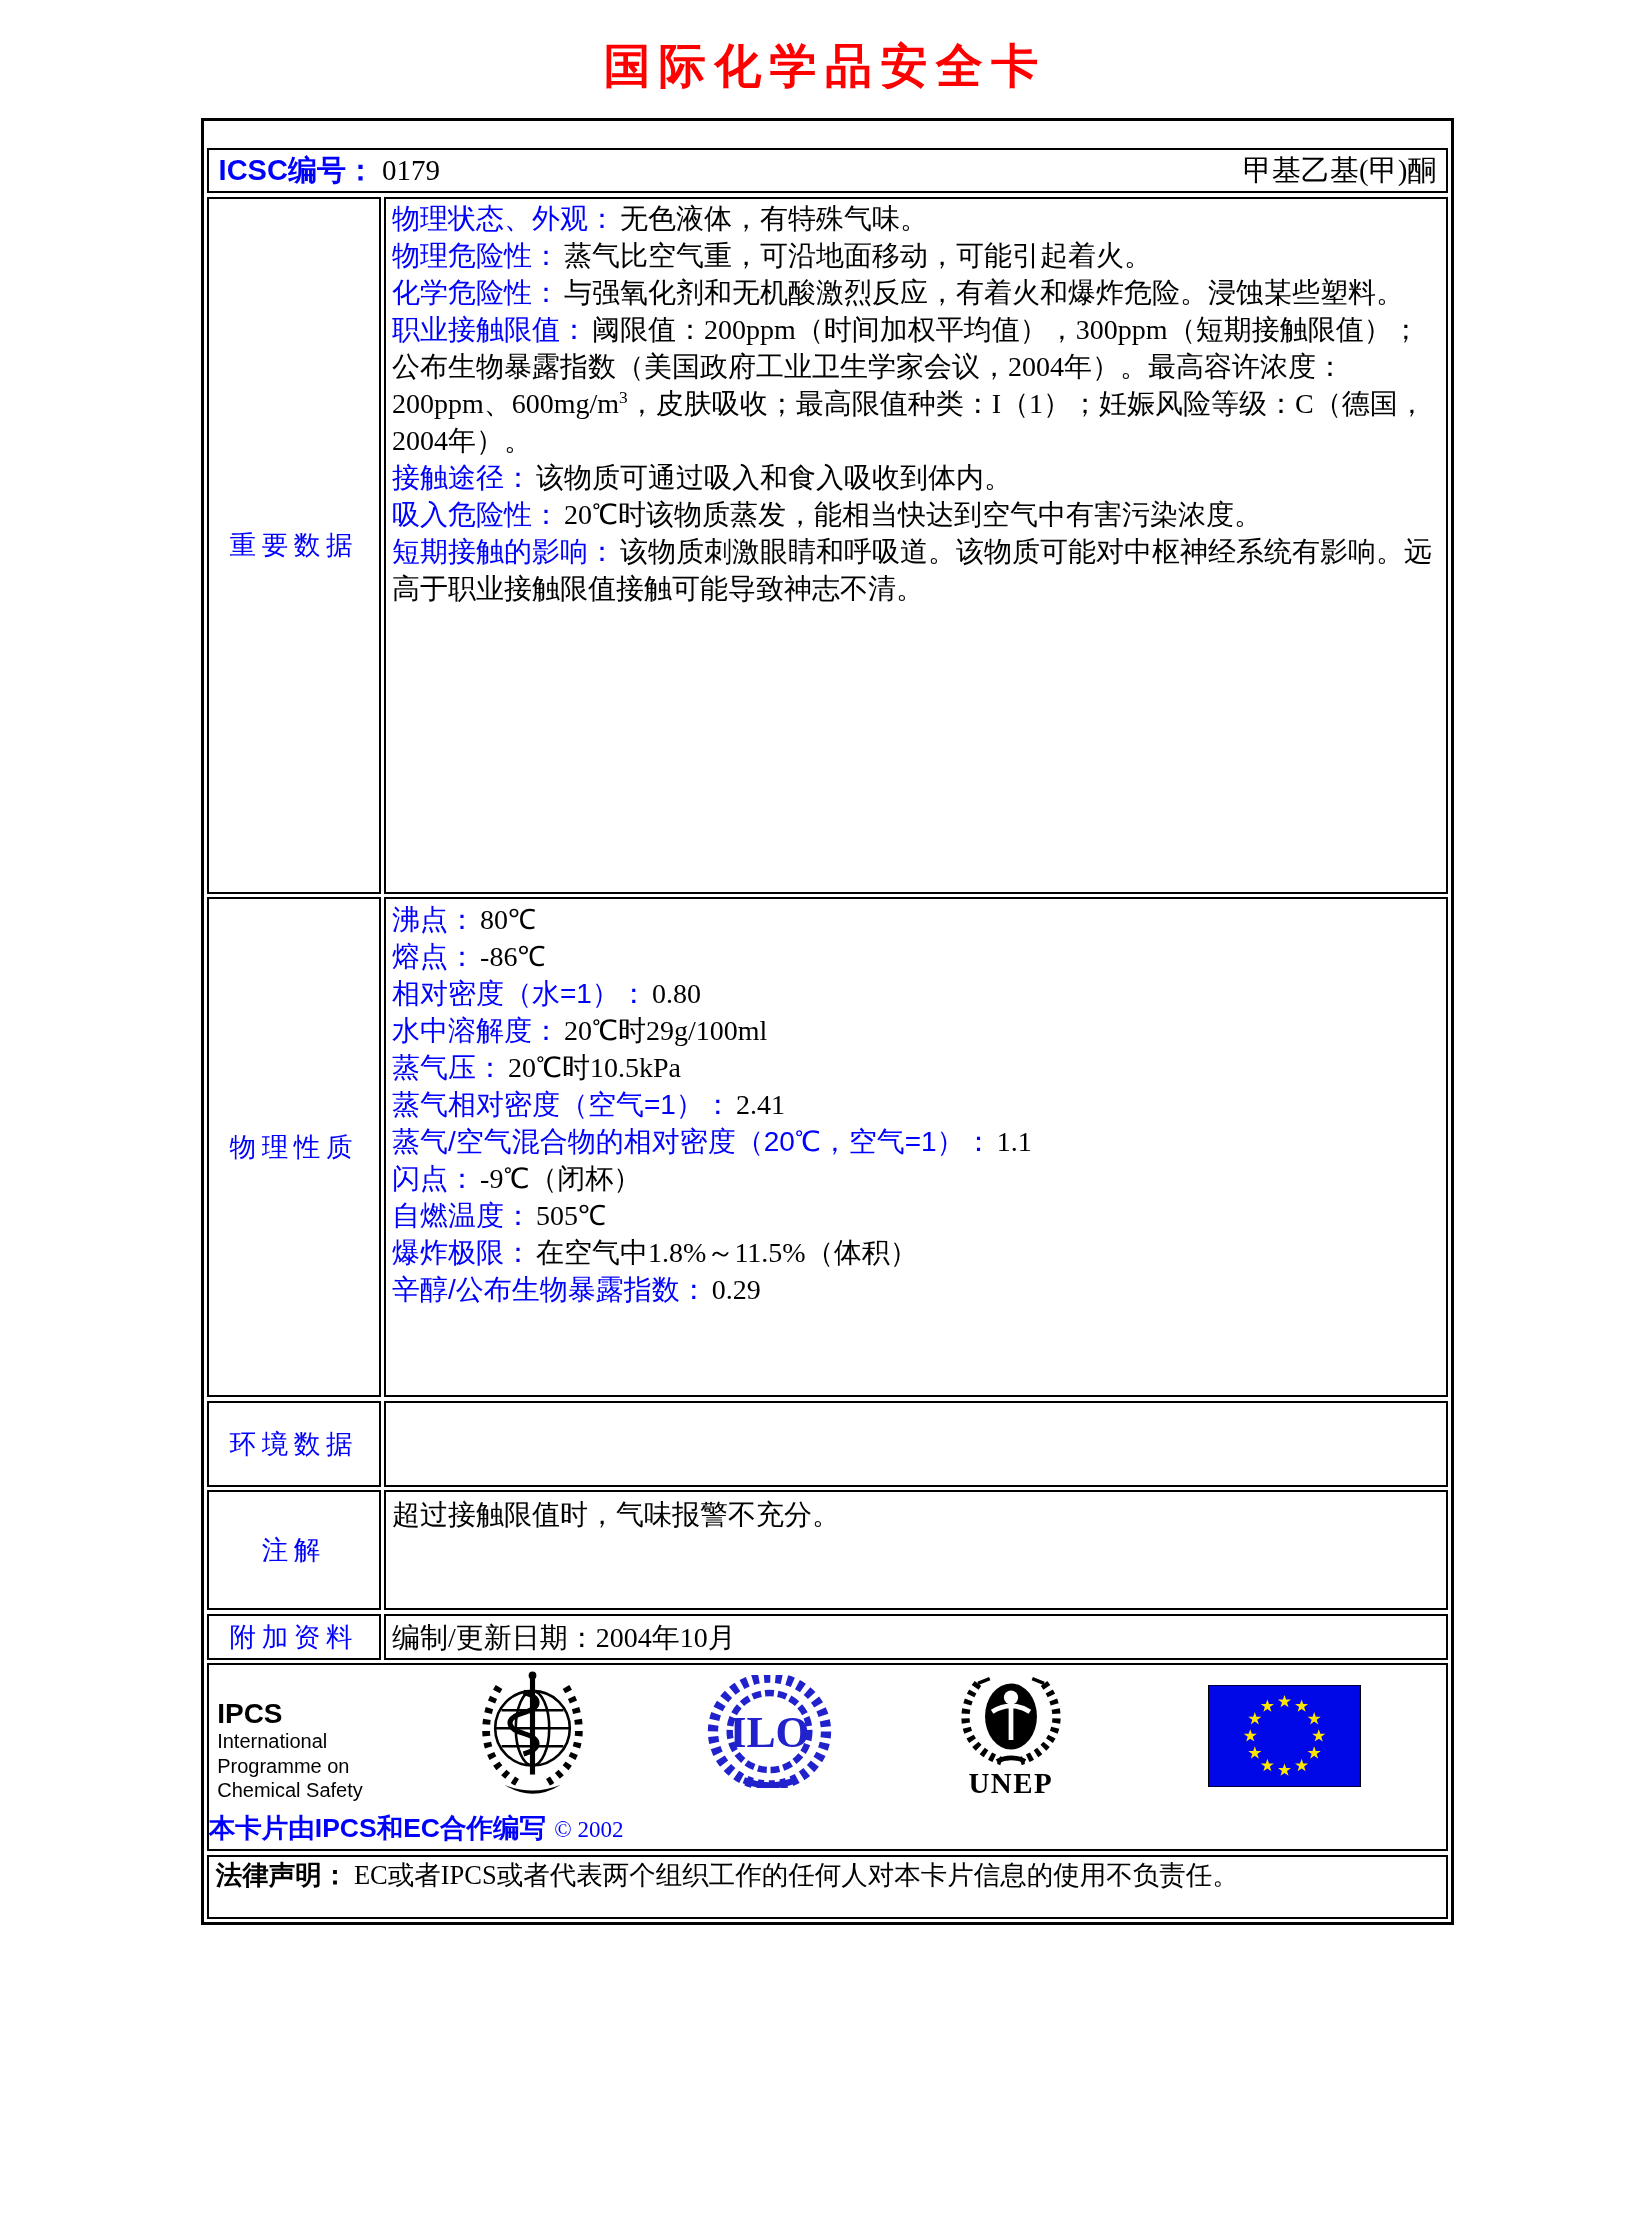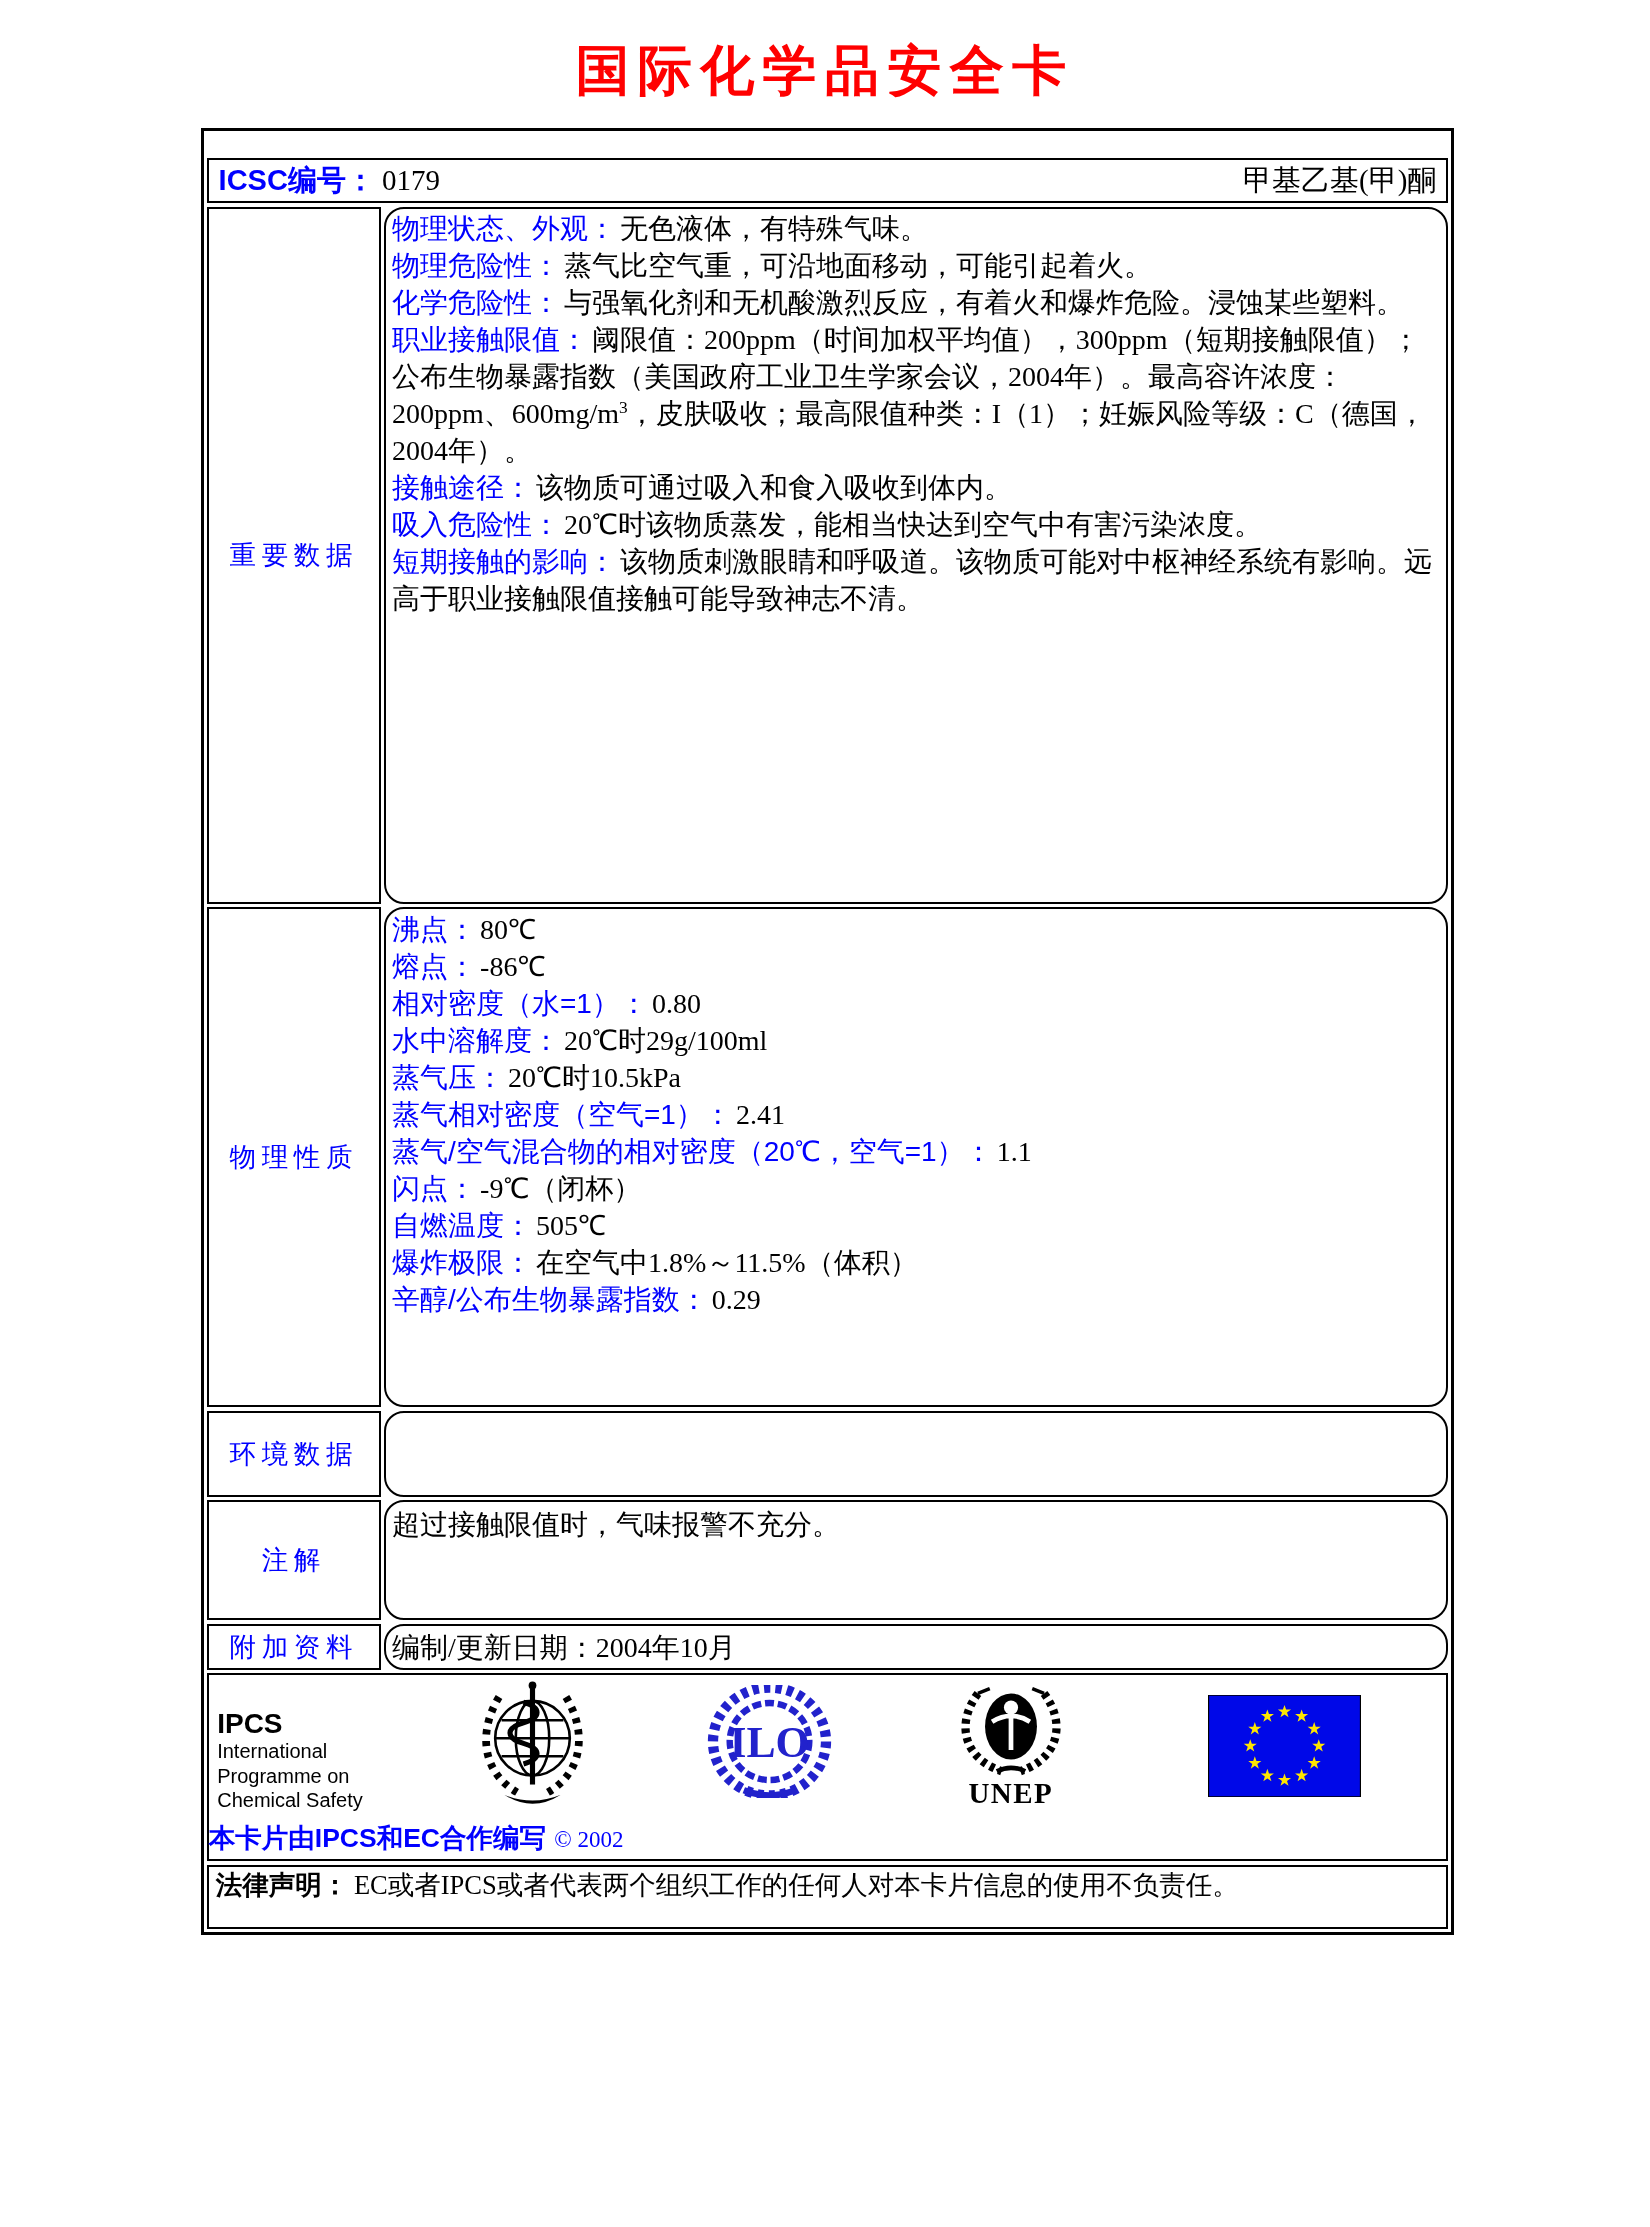--- a/index.html
+++ b/index.html
@@ -1,27 +1,27 @@
 <!DOCTYPE html>
 <html style="font-size:11px"><head>
 <meta charset="utf-8">
 <style>
   html,body{margin:0;padding:0;background:#fff;}
   .page{width:1650px;height:2227px;position:relative;background:#ffffff;overflow:hidden;
         font-family:"Liberation Serif",serif;color:#000;}
   .page-title{margin:35px 0 19.5px 0;text-align:center;font-family:"Liberation Sans",sans-serif;
-        font-weight:900;font-size:54px;letter-spacing:8.4px;color:#ff0000;}
+        font-weight:900;font-size:47px;letter-spacing:8.4px;color:#ff0000;}
   
   .card{margin-left:201px;width:1253px;border:3.5px solid #000;padding:2.8px;box-sizing:border-box;background:#fff;}
   .row{display:flex;}
   .row + .row{margin-top:3.5px;}
   .cell{border:2.8px solid #000;box-sizing:border-box;background:#fff;}
   .label-cell{flex:0 0 174px;display:flex;align-items:center;justify-content:center;
         font-family:"Liberation Sans",sans-serif;color:#0000ff;font-size:26.5px;letter-spacing:5.6px;text-align:center;}
-  .content-cell{flex:1;margin-left:3.5px;padding:1.4px 5.6px 1.4px 5.6px;font-size:28px;line-height:37px;overflow:hidden;border-radius:20px;}
+  .content-cell{flex:1;margin-left:3.5px;padding:1.4px 5.6px 1.4px 5.6px;font-size:28px;line-height:37px;overflow:hidden;}
   .full-cell{flex:1;}
   
   .row-header{height:70px;}
   .row-important{height:697px;}
   .row-physical{height:500px;}
   .row-env{height:86px;}
   .row-notes{height:120px;}
   .row-extra{height:46px;}
   .row-logos{height:188px;}
   .row-legal{height:64px;}

